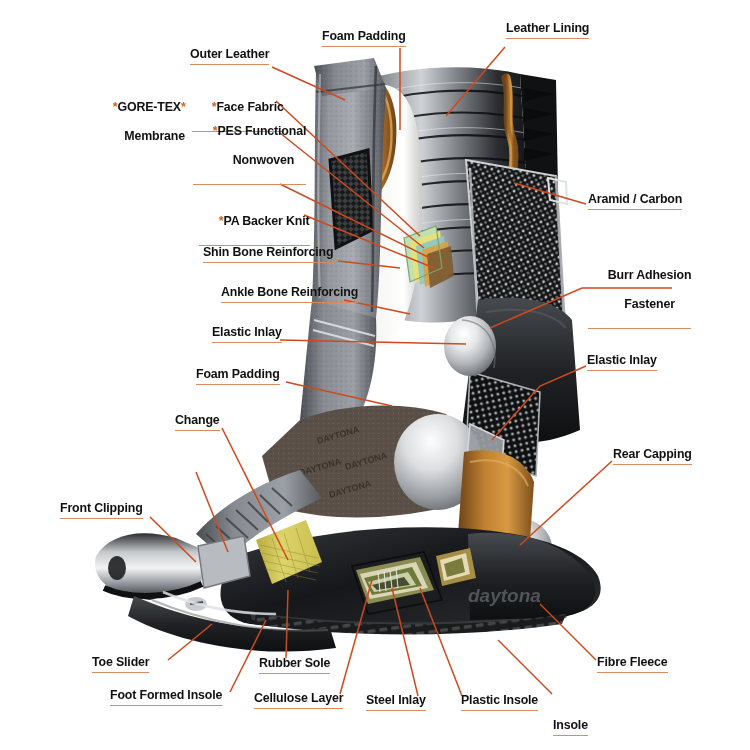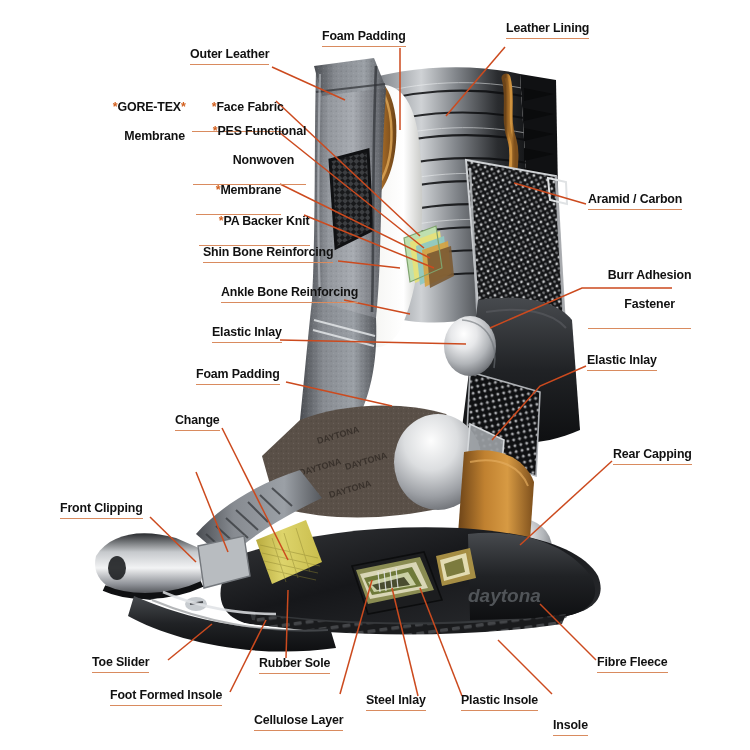--- a/index.html
+++ b/index.html
@@ -437,23 +437,20 @@
 
     <div class="label" style="left:192px; top:85px;">
       <span class="ast">*</span><span>Face Fabric</span>
     </div>
 
     <div class="label" style="left:193px; top:109px;">
       <span class="ast">*</span><span>PES Functional</span><br>
       <span style="padding-left:8px;">Nonwoven</span>
     </div>
 
-    <div class="label" style="left:196px; top:168px;">
-      <span class="ast">*</span><span>Membrane</span>
-    </div>
 
     <div class="label" style="left:199px; top:199px;">
       <span class="ast">*</span><span>PA Backer Knit</span>
     </div>
 
     <div class="label" style="left:203px; top:245px;">Shin Bone Reinforcing</div>
 
     <div class="label" style="left:205px; top:285px;margin-left:16px;">Ankle Bone Reinforcing</div>
 
     <div class="label" style="left:212px; top:325px;">Elastic Inlay</div>
@@ -477,21 +474,21 @@
     <div class="label" style="left:613px; top:447px;">Rear Capping</div>
 
     <div class="label" style="left:597px; top:655px;">Fibre Fleece</div>
 
     <div class="label" style="left:553px; top:718px;">Insole</div>
 
     <div class="label" style="left:461px; top:693px;">Plastic Insole</div>
 
     <div class="label" style="left:366px; top:693px;">Steel Inlay</div>
 
-    <div class="label" style="left:254px; top:691px;margin-top:22px;">Cellulose Layer</div>
+    <div class="label" style="left:254px; top:691px;">Cellulose Layer</div>
 
     <div class="label" style="left:259px; top:656px;">Rubber Sole</div>
 
     <div class="label" style="left:110px; top:688px;">Foot Formed Insole</div>
 
     <div class="label" style="left:92px; top:655px;">Toe Slider</div>
 
   </div>
 </div>
 

